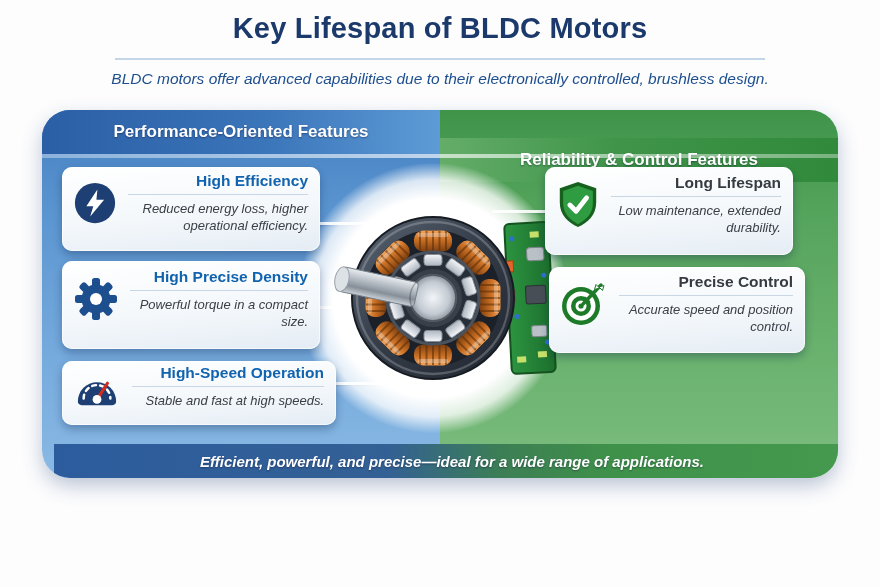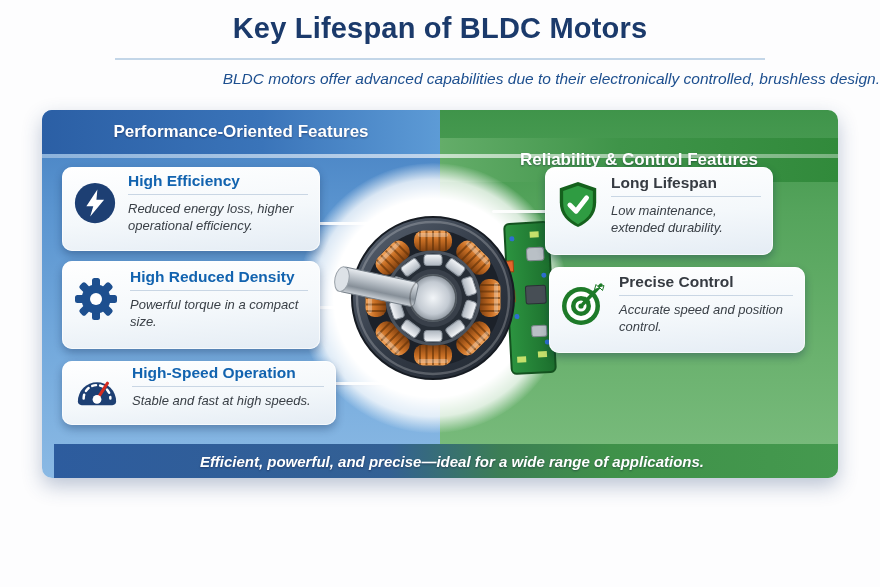--- a/index.html
+++ b/index.html
@@ -3,26 +3,26 @@
 <meta charset="utf-8">
 <style>
   html,body{margin:0;padding:0;background:#fff;}
   .stage{position:relative;width:880px;height:587px;background:#fdfdfe;overflow:hidden;
          font-family:"Liberation Sans", sans-serif;}
 
   
   .main-title{position:absolute;top:12px;left:0;width:100%;text-align:center;
     font-size:29px;font-weight:bold;color:#1b3a6b;letter-spacing:.2px;}
   .title-divider{position:absolute;top:58px;left:115px;width:650px;height:2px;background:#c3d6e8;}
-  .subtitle{position:absolute;top:70px;left:0;width:100%;text-align:right;
+  .subtitle{position:absolute;top:70px;left:0;width:100%;text-align:center;
     font-style:italic;font-size:15.5px;font-weight:500;color:#1d4f8f;}
 
   
-  .panel{position:absolute;left:42px;top:110px;width:796px;height:368px;border-radius:10px;
-    overflow:hidden;box-shadow:0 8px 20px rgba(35,65,115,.3);}
+  .panel{position:absolute;left:42px;top:110px;width:796px;height:368px;border-radius:28px;
+    overflow:hidden;box-shadow:0 8px 20px rgba(35,65,115,.3);text-align:right;}
   .bg-half{position:absolute;top:0;height:100%;width:50%;}
   .bg-left{left:0;background:linear-gradient(180deg,#447fc1 0%,#5b95d0 28%,#76abdd 68%,#8ab9e4 100%);}
   .bg-right{right:0;background:linear-gradient(180deg,#3f944a 0%,#55a45c 28%,#6bb26f 68%,#7cbd7f 100%);}
 
   .hdr{position:absolute;top:0;height:44px;width:50%;display:flex;align-items:center;justify-content:center;}
   .hdr-left{left:0;background:linear-gradient(90deg,#2b5fa5 0%,#3a74b9 55%,#5d9bd6 100%);}
   .hdr-right{right:0;background:linear-gradient(90deg,#64ad69 0%,#3f9449 45%,#318a3b 100%);margin-top:28px;}
   .hdr span{font-size:17px;font-weight:bold;color:#fff;text-shadow:0 1px 2px rgba(0,0,40,.4);}
   .hdr-shine{position:absolute;top:44px;left:0;width:100%;height:4px;
     background:linear-gradient(90deg,rgba(255,255,255,.35),rgba(255,255,255,.65),rgba(255,255,255,.35));}
@@ -44,21 +44,21 @@
   .card .icon{flex:0 0 auto;display:flex;align-items:center;justify-content:center;}
   .card .txt{flex:1;min-width:0;}
   .card h3{margin:0;font-size:15.5px;font-weight:bold;color:#1263af;}
   .card .sep{height:1px;background:#c9d6e4;margin:4px 0 5px;}
   .card p{margin:0;font-style:italic;font-size:13px;color:#3a4047;line-height:1.32;}
   .card-right h3{color:#363b42;}
 
   .card-efficiency{left:20px;top:57px;width:258px;height:84px;}
   .card-torque{left:20px;top:151px;width:258px;height:88px;}
   .card-speed{left:20px;top:251px;width:274px;height:64px;}
-  .card-lifespan{left:503px;top:57px;width:228px;height:88px;}
+  .card-lifespan{left:503px;top:57px;width:248px;height:88px;}
   .card-control{left:507px;top:157px;width:256px;height:86px;gap:12px;}
 
   
   .banner{position:absolute;left:12px;bottom:0;width:100%;height:34px;display:flex;
     align-items:center;justify-content:center;
     background:linear-gradient(90deg,#2d5c9e 0%,#336094 42%,#3c7e55 56%,#3f9149 70%,#459a4f 100%);}
   .banner span{color:#fff;font-style:italic;font-weight:bold;font-size:15px;
     text-shadow:0 1px 2px rgba(0,0,40,.4);}
 </style>
 </head>
@@ -285,21 +285,21 @@
               </g>
             <g transform="rotate(315 24 24)">
                 <rect x="20" y="3" width="8" height="10" rx="2.5"></rect>
               </g>
             <circle cx="24" cy="24" r="14.5"></circle>
           </g>
           <circle cx="24" cy="24" r="6" fill="#fff"></circle>
         </svg>
       </span>
       <div class="txt">
-        <h3>High Reduced Density</h3>
+        <h3>High Precise Density</h3>
         <div class="sep"></div>
         <p>Powerful torque in a compact size.</p>
       </div>
     </div>
 
     <div class="card card-speed">
       <span class="icon">
         <svg width="50" height="42" viewBox="0 0 50 44">
           <path d="M5 37 a20 20 0 1 1 40 0 q0 4 -4 4 h-32 q-4 0 -4 -4 z" fill="#1d3f73"></path>
           <path d="M11 34 a14 14 0 1 1 28 0" fill="none" stroke="#fff" stroke-width="2.6" stroke-dasharray="4 4.4" stroke-linecap="round"></path>

